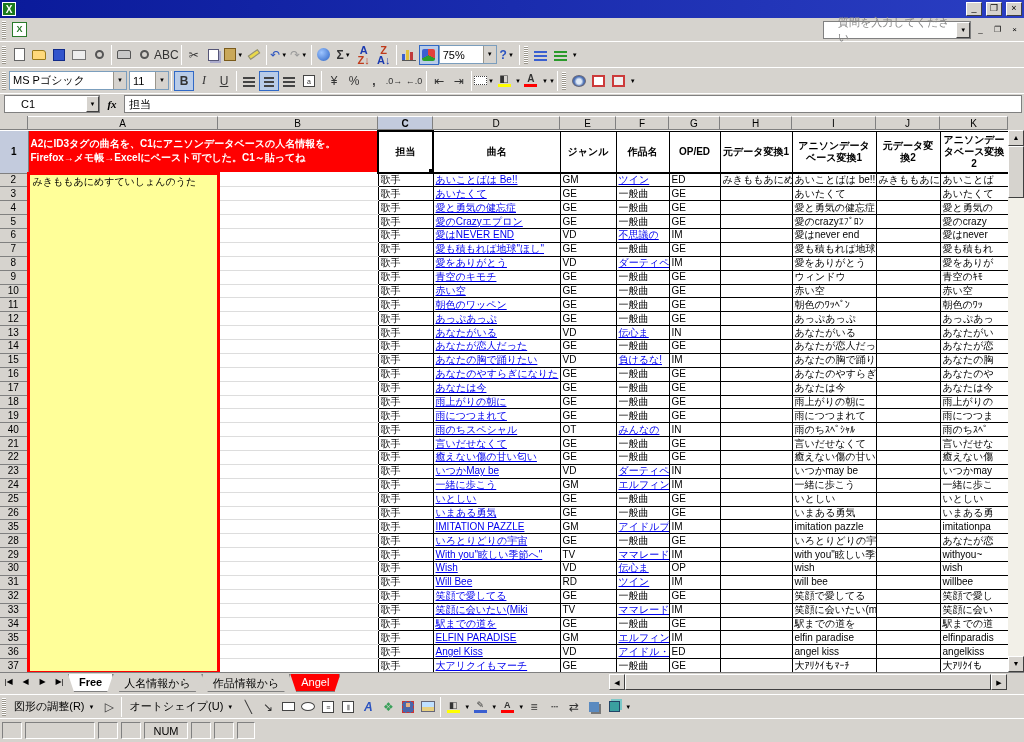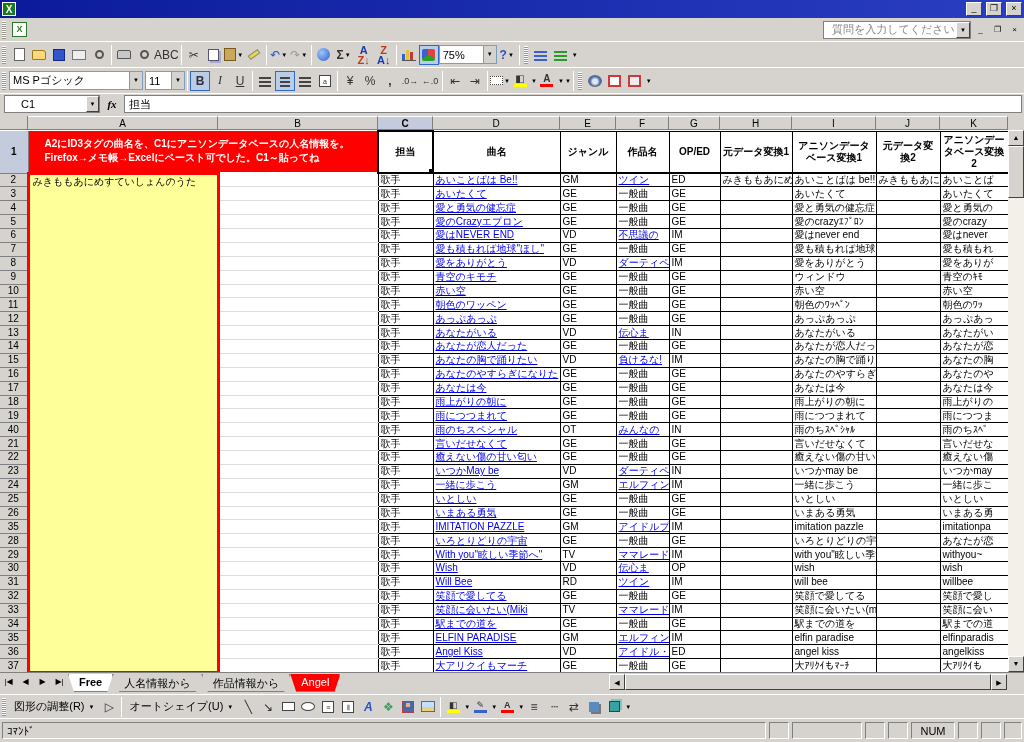--- a/index.html
+++ b/index.html
@@ -22,22 +22,22 @@
   .menubar { height:24px; display:flex; align-items:center; font-size:11px;
     background:#d6d3ce; border-bottom:1px solid #fff; padding-right:2px; }
   .grip { width:5px; height:18px; margin:0 2px;
     background:repeating-linear-gradient(180deg,#fff 0 1px,#9a968c 1px 2px);
     border-right:1px solid #d6d3ce; }
   .sheet-ico { width:15px; height:15px; margin:0 3px; background:#fff;
     border:1px solid #2a7a2a; color:#2a7a2a; font-size:9px; font-weight:bold;
     text-align:center; line-height:13px; }
   .menu-item { padding:4px 7px; white-space:nowrap; }
   .question-box { margin-left:auto; width:148px; height:18px; background:#fff;
-    border:1px solid #808080; display:flex; align-items:flex-start;
-    font-size:11px; color:#888; padding-left:8px; }
+    border:1px solid #808080; display:flex; align-items:center;
+    font-size:11px; color:#888; padding-left:14px; }
   .question-box .dd { margin-left:auto; width:14px; height:16px;
     background:#d6d3ce; border:1px solid; border-color:#fff #404040 #404040 #fff;
     font-size:6px; text-align:center; line-height:15px; color:#000; }
   .mini-btn { width:15px; height:13px; margin-left:2px; font-size:8px;
     line-height:11px; text-align:center; color:#000; background:#d6d3ce;
     border:1px solid #d6d3ce; }
 
   
   .toolbar { height:26px; display:flex; align-items:center; background:#d6d3ce;
     border-bottom:1px solid #fff; padding-right:2px; }
@@ -124,21 +124,21 @@
   table.sheet { border-collapse:collapse; table-layout:fixed; width:1008px;
     font-size:10px; }
   .sheet td, .sheet th { padding:0 2px; white-space:nowrap; overflow:hidden;
     height:13.89px; line-height:12px; font-weight:normal; text-align:left;
     vertical-align:middle; }
   th.rowhdr { background:#d6d3ce; border-right:1px solid #808080;
     border-bottom:1px solid #808080; text-align:center; font-size:10px; }
   th.rowhdr.sel { background:#c3cbdd; font-weight:bold; }
   tr.r1 td, tr.r1 th { height:42px; }
   td.banner { background:#ff0000; color:#fff; font-weight:bold;
-    padding-left:16px; line-height:14px; vertical-align:middle; }
+    padding-left:2px; line-height:14px; vertical-align:middle; }
   td.hdr { border:1px solid #000; border-bottom:2px solid #000; background:#fff;
     font-weight:bold; text-align:center; white-space:normal; line-height:12px;
     word-break:break-all; }
   td.hdr.selected { border:2px solid #000; position:relative; }
   .fillhandle { position:absolute; right:-1px; bottom:-1px; width:5px; height:5px;
     background:#000; border-left:1px solid #fff; border-top:1px solid #fff; }
   td.note { background:#ffff99; border:3px solid #ff0000; vertical-align:top;
     padding:1px 3px; }
   td.bcell { background:#fff; border-bottom:1px solid #ddd; border-right:none; }
   td.dcell { border-right:1px solid #000; border-bottom:1px solid #000; }
@@ -288,21 +288,21 @@
       <div class="i-lines" style="color:#3a5fd0"></div>
     </div>
   <div class="tbtn">
       <div class="i-lines" style="color:#2a9a2a"></div>
     </div>
   <span class="ddarrow">▼</span>
 </div>
 
 <div class="toolbar">
   <div class="grip"></div>
-  <div class="combo" style="width:134px">
+  <div class="combo" style="width:118px">
     <span>MS Pゴシック</span>
     <div class="dd">▼</div>
   </div>
   <div class="combo" style="width:40px;margin-left:2px">
     <span>11</span>
     <div class="dd">▼</div>
   </div>
   <div class="sep"></div>
   <div class="tbtn pressed" style="font-weight:bold">B</div>
   <div class="tbtn" style="font-style:italic;font-family:'Liberation Serif',serif">I</div>
@@ -975,21 +975,20 @@
   <div class="tbtn">
       <div class="i-shadowsq"></div>
     </div>
   <div class="tbtn">
       <div class="i-cube"></div>
     </div>
   <span class="ddarrow">▼</span>
 </div>
 
 <div class="statusbar">
-  <div class="panel main">ｺﾏﾝﾄﾞ</div>
   <div class="panel" style="width:20px"></div>
   <div class="panel" style="width:70px"></div>
   <div class="panel" style="width:20px"></div>
   <div class="panel" style="width:20px"></div>
   <div class="panel" style="width:44px;text-align:center">NUM</div>
   <div class="panel" style="width:20px"></div>
   <div class="panel" style="width:20px"></div>
   <div class="panel" style="width:18px"></div>
 </div>
 

